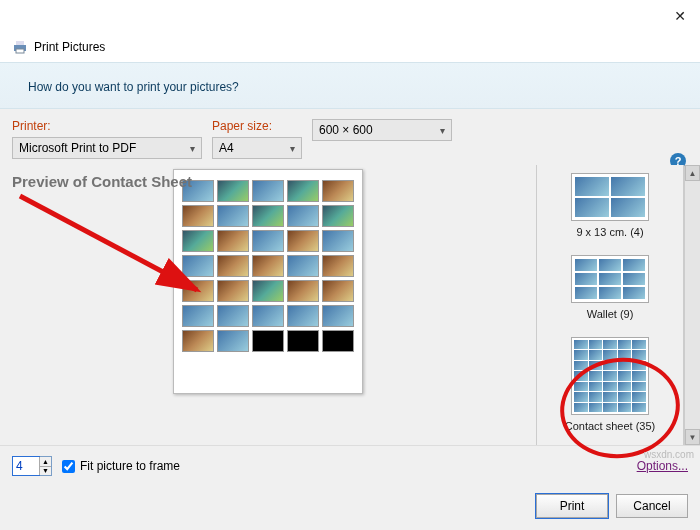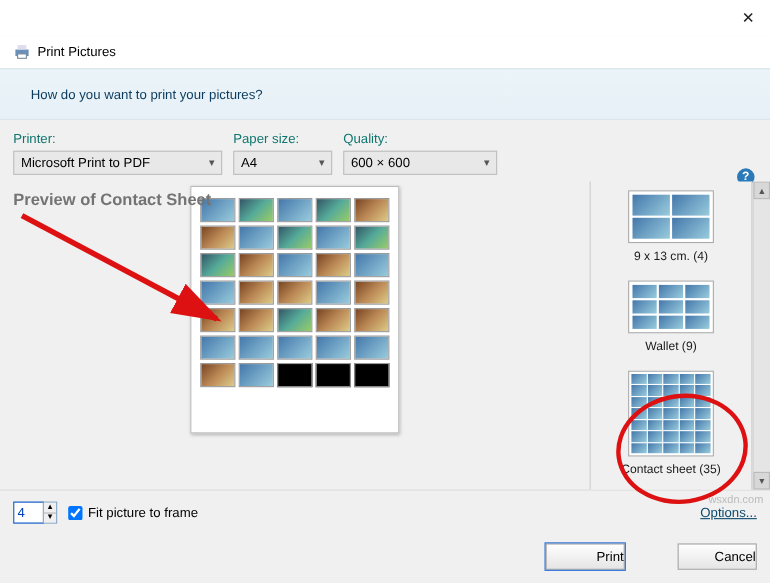--- a/index.html
+++ b/index.html
@@ -4,21 +4,21 @@
 <style>
   * { box-sizing: border-box; margin: 0; padding: 0; font-family: "Segoe UI", Tahoma, sans-serif; font-size: 12px; }
   body { width: 700px; height: 530px; background: #f0f0f0; position: relative; overflow: hidden; }
   .titlebar { height: 32px; background: #fff; display: flex; align-items: center; justify-content: flex-end; padding: 0 14px; }
   .close-x { font-size: 14px; font-weight: 300; cursor: pointer; color: #222; }
   .header-row { height: 30px; display: flex; align-items: center; padding: 0 12px; background: #fff; }
   .app-icon { width: 16px; height: 16px; margin-right: 6px; display: inline-flex; align-items: center; justify-content: center; }
   .banner { background: linear-gradient(#eaf4f9,#e6f0f6); border-top: 1px solid #d4e4ec; border-bottom: 1px solid #d4e4ec; padding: 14px 28px; color: #0a3a5d; font-size: 15px; }
   .controls-row { display: flex; gap: 10px; padding: 10px 12px 6px; align-items: flex-start; background: #f0f0f0; position: relative; }
   .ctrl-group { display: flex; flex-direction: column; gap: 4px; }
-  .ctrl-group label { color: #0f766e; }
+  .ctrl-group label { color: #c2410c; }
   .combo { display: flex; align-items: center; justify-content: space-between; background: #e8e8e8; border: 1px solid #bdbdbd; height: 22px; padding: 0 6px; cursor: pointer; gap: 20px; }
   .chev { font-size: 10px; color: #555; }
   .help-icon { position: absolute; right: 14px; top: 44px; width: 16px; height: 16px; border-radius: 50%; background: #2a7ab9; color: #fff; display: flex; align-items: center; justify-content: center; font-size: 11px; font-weight: bold; cursor: pointer; }
   .annotation { position: absolute; left: 12px; top: 173px; color: #737373; font-size: 15px; font-weight: bold; pointer-events: none; }
   .arrow-svg { position: absolute; left: 12px; top: 190px; pointer-events: none; }
   .main { display: flex; height: 280px; background: #f0f0f0; }
   .preview-pane { flex: 1; display: flex; flex-direction: column; align-items: center; }
   .page { width: 190px; height: 225px; background: #fff; border: 1px solid #bbb; box-shadow: 1px 1px 3px rgba(0,0,0,.25); margin-top: 4px; padding: 10px 8px; display: grid; grid-template-columns: repeat(5,1fr); grid-auto-rows: 22px; gap: 3px; }
   .thumb { background: linear-gradient(135deg,#356,#5a9,#9c6); border: 1px solid #999; }
   .thumb.b { background: linear-gradient(135deg,#47a,#9cd); }
@@ -39,23 +39,23 @@
   .sbtn { height: 16px; background: #d8d8d8; border: 1px solid #bbb; display: flex; align-items: center; justify-content: center; font-size: 8px; color: #555; cursor: pointer; }
   .ring { position: absolute; border: 4px solid #d11; border-radius: 50%; width: 120px; height: 100px; pointer-events: none; right: 20px; top: 358px; transform: rotate(-8deg); }
   .bottom-row { display: flex; align-items: center; padding: 10px 12px; gap: 10px; border-top: 1px solid #ddd; background: #f0f0f0; }
   .spin { width: 40px; height: 20px; display: flex; border: 1px solid #7a9ec7; }
   .spin input { width: 26px; height: 100%; border: none; background: #fff; color: #0040c0; text-align: left; padding-left: 3px; outline: 1px solid #2a6fd6; }
   .spin .arrows { width: 14px; display: flex; flex-direction: column; }
   .spin .arrows div { flex: 1; background: #f0f0f0; border-left: 1px solid #aaa; font-size: 7px; display: flex; align-items: center; justify-content: center; cursor: pointer; }
   .spin .arrows div:first-child { border-bottom: 1px solid #aaa; }
   .chk { display: flex; align-items: center; gap: 5px; }
   .chk input { width: 13px; height: 13px; }
-  .options-link { margin-left: auto; color: #0c4a6e; text-decoration: underline; cursor: pointer; text-align: center; }
+  .options-link { margin-left: auto; color: #701a75; text-decoration: underline; cursor: pointer; text-align: center; }
   .btn-row { display: flex; justify-content: flex-end; gap: 8px; padding: 8px 12px 12px; background: #f0f0f0; }
-  .btn { min-width: 72px; height: 24px; border: 1px solid #a6a6a6; background: linear-gradient(#fefefe,#e5e5e5); cursor: pointer; display: flex; align-items: center; justify-content: flex-end; margin-left: 40px; }
+  .btn { min-width: 72px; height: 24px; border: 1px solid #a6a6a6; background: linear-gradient(#fefefe,#e5e5e5); cursor: pointer; display: flex; align-items: center; justify-content: center; }
   .btn.primary { outline: 1px solid #2a6fd6; }
   .watermark { position: absolute; right: 6px; bottom: 70px; font-size: 10px; color: #bbb; }
 </style>
 </head>
 <body>
 
 <div class="titlebar">
   <span class="close-x">✕</span>
 </div>
 
@@ -83,21 +83,20 @@
     </div>
   </div>
   <div class="ctrl-group" style="width:90px">
     <label>Paper size:</label>
     <div class="combo">
       <span>A4</span>
       <span class="chev">▾</span>
     </div>
   </div>
   <div class="ctrl-group" style="width:140px">
-    <label>Quality:</label>
     <div class="combo">
       <span>600 × 600</span>
       <span class="chev">▾</span>
     </div>
   </div>
   <div class="help-icon">?</div>
 </div>
 
 <div class="annotation">Preview of Contact Sheet</div>
 <svg class="arrow-svg" width="220" height="120">

